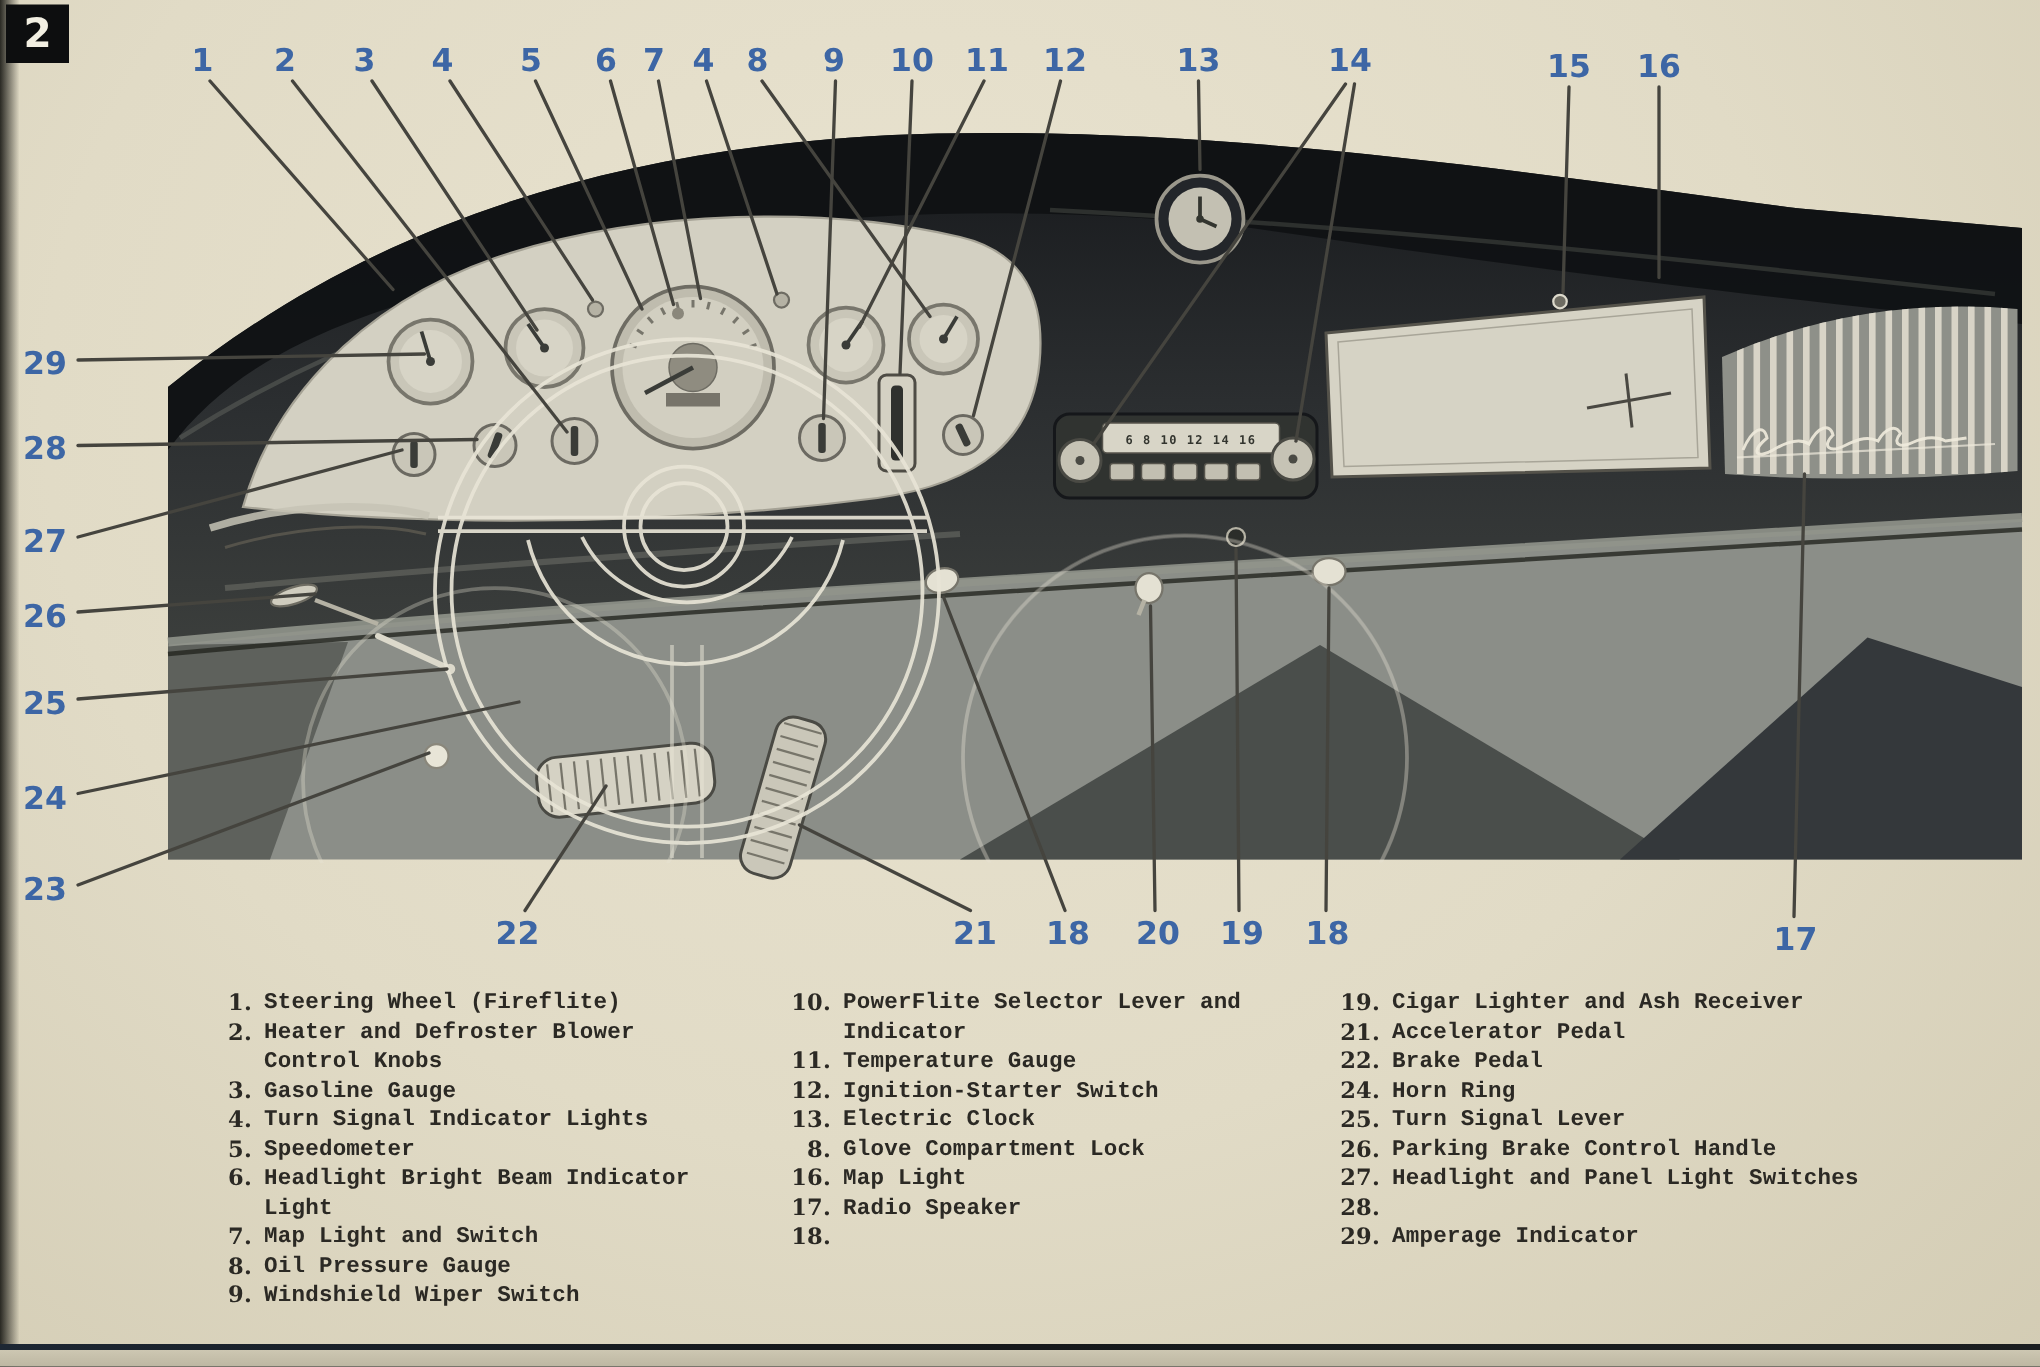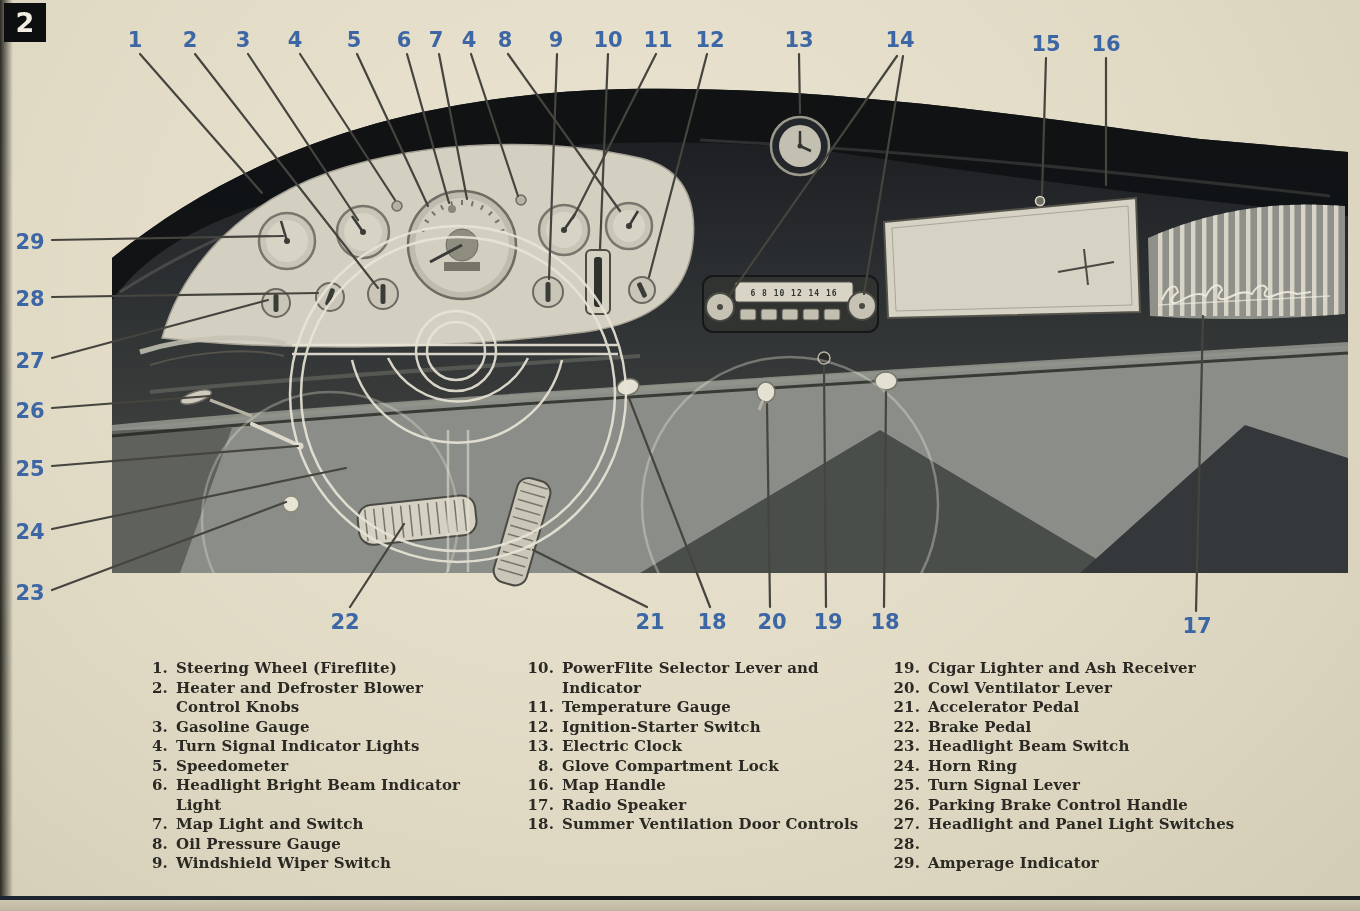--- a/index.html
+++ b/index.html
@@ -17,21 +17,21 @@
   .figure-svg{position:absolute;left:0;top:0;width:1360px;height:911px;}
   .callout-line{stroke:#45443e;stroke-width:2.2;stroke-linecap:round;fill:none;}
   .callout-num{font:700 21px "DejaVu Sans",sans-serif;text-anchor:middle;}
   .legend-col{position:absolute;top:659px;}
   .legend-col.c1{left:138px;width:372px;}
   .legend-col.c2{left:524px;width:386px;}
   .legend-col.c3{left:890px;width:430px;}
   .legend-item{display:flex;font:700 15px "DejaVu Serif",serif;color:#2b2924;
     line-height:19.5px;letter-spacing:.15px;}
   .legend-num{width:30px;text-align:right;padding-right:8px;flex:none;}
-  .legend-text{white-space:pre-line;}
+  .legend-text{white-space:pre-line;font-family:Liberation Mono, monospace;}
   .bottom-rule{position:absolute;left:0;top:896px;width:1360px;height:4px;
     background:linear-gradient(90deg,#1d2733,#15181b 40%,#1b1e20);}
   .bottom-strip{position:absolute;left:0;top:900px;width:1360px;height:11px;
     background:linear-gradient(180deg,#cdc7b2,#bdb7a2);}
   .radio-dial-text{font:700 8px "DejaVu Sans Mono",monospace;fill:#33352f;letter-spacing:1px;}
 </style>
 </head>
 <body>
 
 <div class="page">
@@ -410,51 +410,42 @@
         <div class="legend-item">
           <span class="legend-num">13.</span>
           <span class="legend-text">Electric Clock</span>
         </div>
         <div class="legend-item">
           <span class="legend-num">8.</span>
           <span class="legend-text">Glove Compartment Lock</span>
         </div>
         <div class="legend-item">
           <span class="legend-num">16.</span>
-          <span class="legend-text">Map Handle</span>
+          <span class="legend-text">Map Light</span>
         </div>
         <div class="legend-item">
           <span class="legend-num">17.</span>
           <span class="legend-text">Radio Speaker</span>
         </div>
         <div class="legend-item">
           <span class="legend-num">18.</span>
-          <span class="legend-text">Summer Ventilation Door Controls</span>
         </div>
       </div>
       <div class="legend-col c3">
         <div class="legend-item">
           <span class="legend-num">19.</span>
           <span class="legend-text">Cigar Lighter and Ash Receiver</span>
         </div>
         <div class="legend-item">
-          <span class="legend-num">20.</span>
-          <span class="legend-text">Cowl Ventilator Lever</span>
-        </div>
-        <div class="legend-item">
           <span class="legend-num">21.</span>
           <span class="legend-text">Accelerator Pedal</span>
         </div>
         <div class="legend-item">
           <span class="legend-num">22.</span>
           <span class="legend-text">Brake Pedal</span>
-        </div>
-        <div class="legend-item">
-          <span class="legend-num">23.</span>
-          <span class="legend-text">Headlight Beam Switch</span>
         </div>
         <div class="legend-item">
           <span class="legend-num">24.</span>
           <span class="legend-text">Horn Ring</span>
         </div>
         <div class="legend-item">
           <span class="legend-num">25.</span>
           <span class="legend-text">Turn Signal Lever</span>
         </div>
         <div class="legend-item">

